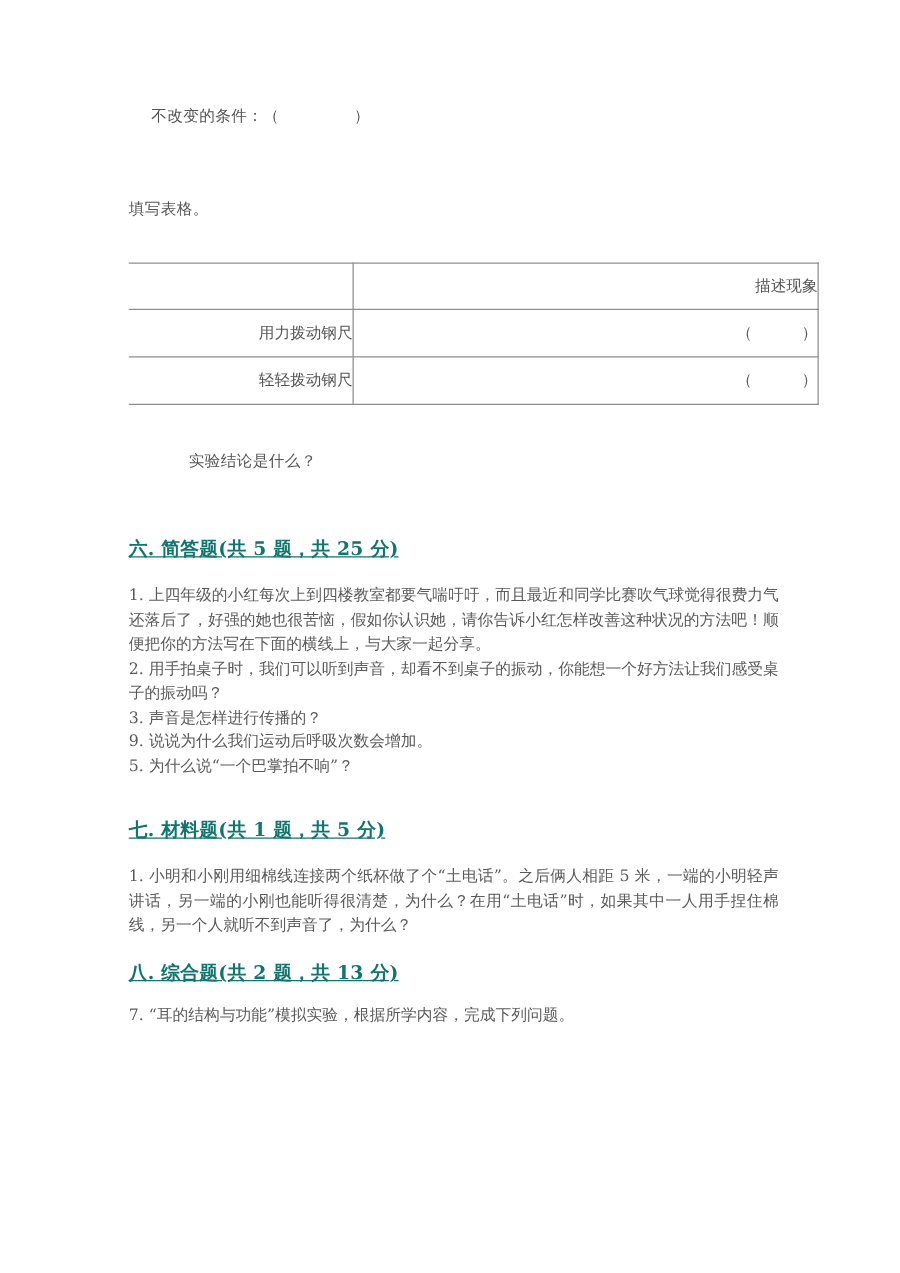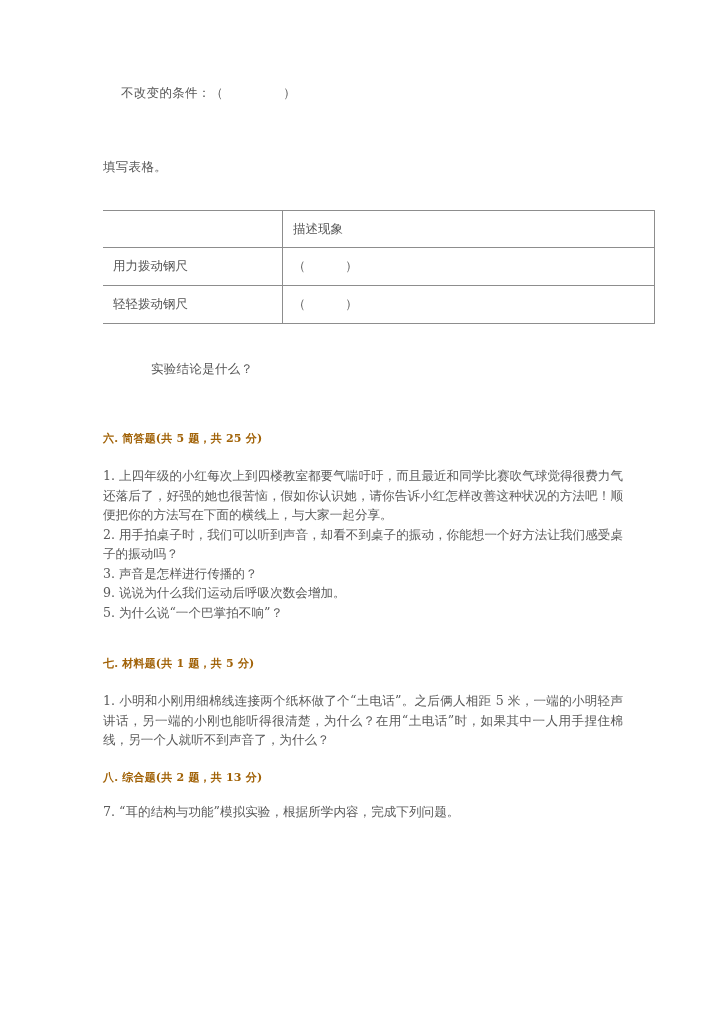--- a/index.html
+++ b/index.html
@@ -32,44 +32,46 @@
   }
   .para {
     font-size: 12.6px;
     line-height: 19.5px;
     color: #5a5a5a;
     width: 520px;
     text-align: justify;
     text-justify: inter-ideograph;
   }
   .heading {
-    font-size: 11px;
+    font-size: 15px;
     line-height: 18px;
     font-weight: bold;
-    color: #a16207;
+    color: #0f766e;
     letter-spacing: 0.2px;
+    text-decoration: underline;
   }
 
   
   .at-cond   { position: absolute; left: 0;  top: 84px; margin-left: 18px;  }
   .at-fill   { position: absolute; left: 0;  top: 158px; }
   .at-table  { position: absolute; left: 0;  top: 210px; }
   .at-concl  { position: absolute; left: 0;  top: 360px; margin-left: 48px; }
   .at-h6     { position: absolute; left: 0;  top: 430px; }
   .at-q6     { position: absolute; left: 0;  top: 466px; }
   .at-h7     { position: absolute; left: 0;  top: 655px; }
   .at-q7     { position: absolute; left: 0;  top: 691px; }
   .at-h8     { position: absolute; left: 0;  top: 769px; }
   .at-q8     { position: absolute; left: 0;  top: 802px; }
 
   
   table.exp {
     border-collapse: collapse;
     width: 552px;
     table-layout: fixed;
+    text-align: right;
   }
   table.exp td {
     font-size: 12.5px;
     color: #555555;
     padding: 0 0 0 10px;
     vertical-align: middle;
     border-top: 1.1px solid #8d8d8d;
     border-bottom: 1.1px solid #8d8d8d;
     white-space: pre;
   }

